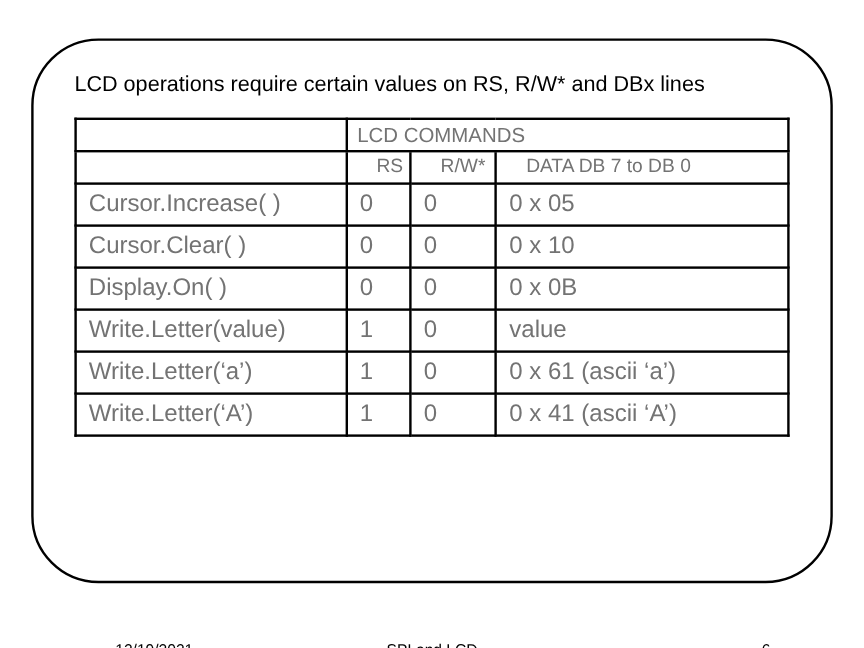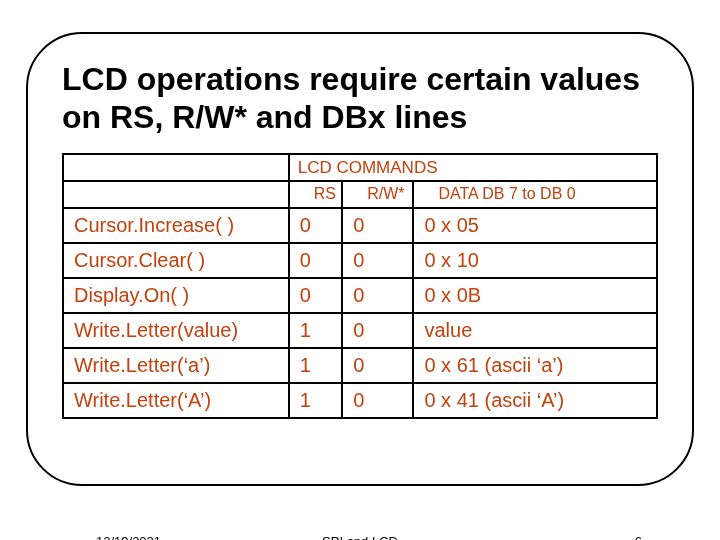--- a/index.html
+++ b/index.html
@@ -13,40 +13,40 @@
       position: absolute;
       top: 32px;
       left: 26px;
       right: 26px;
       bottom: 54px;
       border: 2px solid #000;
       border-radius: 56px;
       padding: 26px 34px 10px 34px;
     }
     .title {
-      font-size: 32px;
-      font-weight: 700;
+      font-size: 18px;
+      font-weight: 400;
       line-height: 1.2;
       margin-bottom: 16px;
     }
     table {
       border-collapse: collapse;
       width: 100%;
       table-layout: fixed;
     }
     col.c-func { width: 38%; }
     col.c-rs   { width: 9%; }
     col.c-rw   { width: 12%; }
     col.c-data { width: 41%; }
     th, td {
       border: 2px solid #000;
       text-align: left;
       vertical-align: middle;
       font-weight: 400;
-      color: #c2410c;
+      color: #737373;
     }
     tr.header-top td {
       font-size: 17px;
       padding: 3px 8px;
     }
     tr.header-sub td {
       font-size: 16px;
       padding: 3px 24px;
     }
     tbody td {

